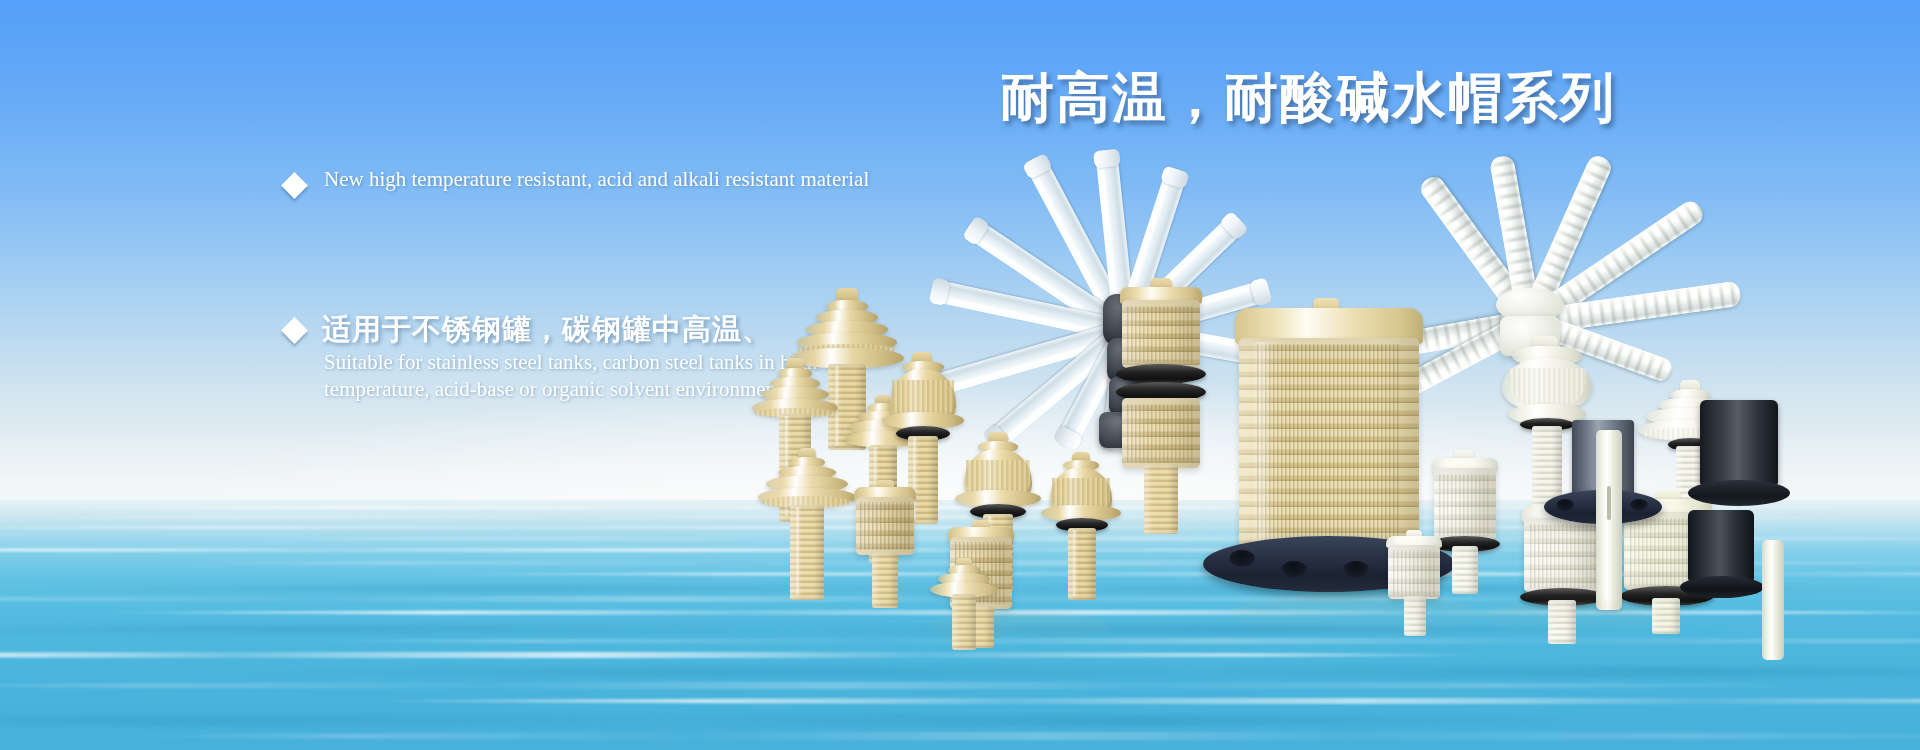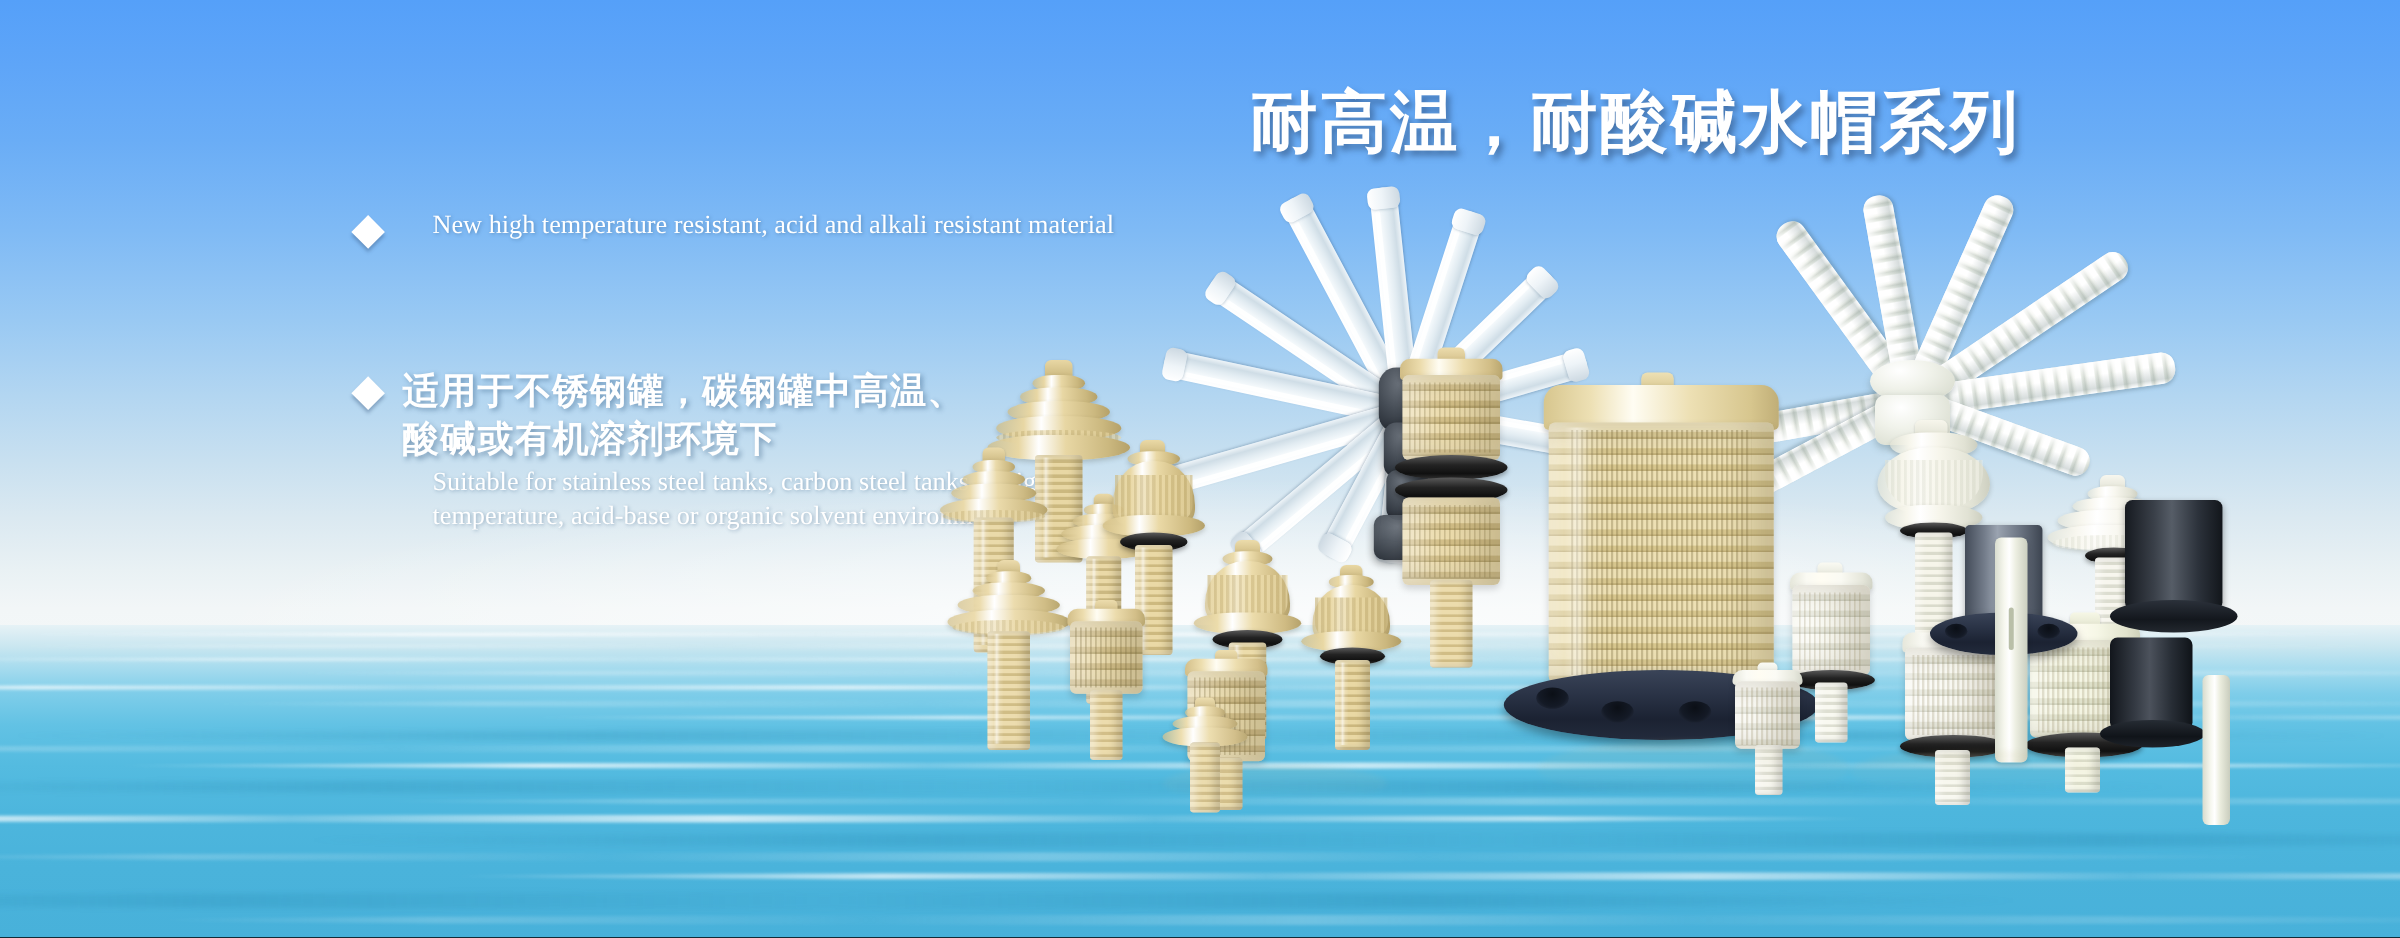--- a/index.html
+++ b/index.html
@@ -54,39 +54,38 @@
 
   
   .title{
     position:absolute;left:1000px;top:62px;
     font-size:54px;font-weight:bold;color:#ffffff;letter-spacing:2px;
     text-shadow:3px 4px 5px rgba(40,70,110,.55);
     white-space:nowrap;
   }
   .bullet-block{position:absolute;}
   .b1{left:285px;top:165px;}
-  .b2{left:285px;top:294px;}
+  .b2{left:285px;top:310px;}
   .brow{display:flex;align-items:flex-start;}
   .diamond{
     width:19px;height:19px;background:#ffffff;
     transform:rotate(45deg);margin-top:11px;margin-right:20px;flex:0 0 auto;
     box-shadow:2px 2px 3px rgba(40,70,110,.35);
   }
   .btexts{display:block;}
   .cn{
     font-size:29px;font-weight:bold;color:#ffffff;line-height:1.35;
     letter-spacing:1px;white-space:nowrap;
     text-shadow:2px 2px 4px rgba(40,80,120,.45);
   }
   .en{
     font-family:"Liberation Serif",serif;
     font-size:21px;color:#ffffff;line-height:1.22;white-space:nowrap;
     text-shadow:1px 1px 3px rgba(40,80,120,.4);
     margin-top:2px;
-    margin-left:22px;
   }
   .b2 .cn{margin-left:-2px;}
   .b2 .en{margin-top:1px;}
 
   
   .products{position:absolute;left:0;top:0;width:1920px;height:750px;}
   .pc{position:absolute;}
 
   
   .spoke{
@@ -210,21 +209,20 @@
         <div class="en">New high temperature resistant, acid and alkali resistant material</div>
       </div>
     </div>
   </div>
 
   <div class="bullet-block b2">
     <div class="brow">
       <div class="diamond"></div>
       <div class="btexts">
         <div class="cn">适用于不锈钢罐，碳钢罐中高温、</div>
-        <div class="cn">酸碱或有机溶剂环境下</div>
         <div class="en">Suitable for stainless steel tanks, carbon steel tanks in high</div>
         <div class="en">temperature, acid-base or organic solvent environments</div>
       </div>
     </div>
   </div>
 
   <div class="products">
 
     <div class="pc" style="left:1125px;top:320px;width:0;height:0;">
       <div class="spoke smooth" style="width:195px;transform:rotate(-118deg)"></div>

